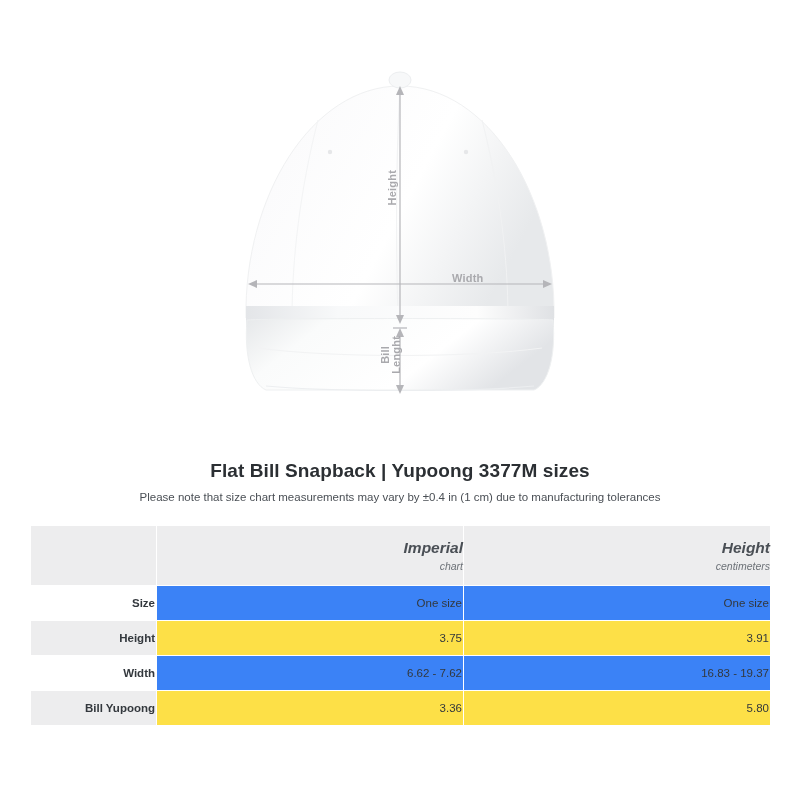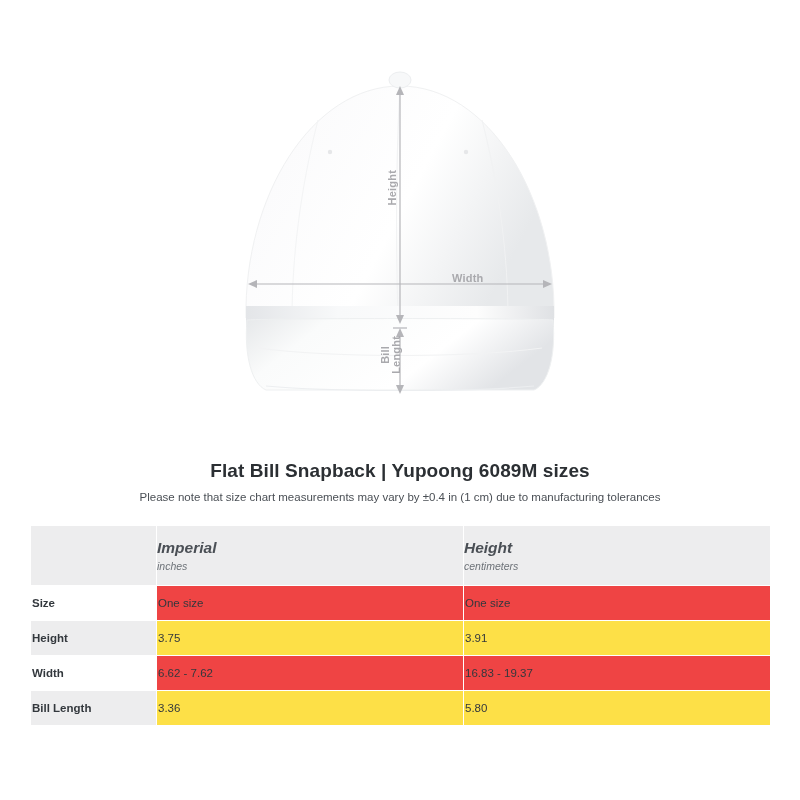--- a/index.html
+++ b/index.html
@@ -66,21 +66,21 @@
     margin: 22px 30px 0 30px;
     width: 740px;
   }
   table.size-table {
     border-collapse: collapse;
     width: 740px;
     table-layout: fixed;
   }
   table.size-table td, table.size-table th {
     border: 1px solid #ffffff;
-    text-align: left;
+    text-align: right;
     vertical-align: middle;
   }
   .col-label { width: 126px; }
   .col-unit  { width: 307px; }
 
   tr.unit-head td {
     background: #ededee;
     height: 60px;
     padding: 8px 0;
   }
@@ -94,21 +94,21 @@
   .unit-sub {
     margin-top: 3px;
     font-size: 10.5px;
     font-style: italic;
     color: #6d7278;
   }
 
   tr.data-row { height: 35px; }
   tr.data-row td { font-size: 11.5px; color: #33383d; }
   tr.data-row td.rowhead { font-weight: bold; }
-  tr.row-white td { background: #ef4444; }
+  tr.row-white td { background: #3b82f6; }
   tr.row-gray td  { background: #fde047; }
   tr.row-white td.rowhead { background: #ffffff; }
   tr.row-gray td.rowhead  { background: #ededee; }
 </style>
 </head>
 <body>
 
 <div id="page">
 
   <div class="illustration">
@@ -173,37 +173,37 @@
 
     <div class="dim-label" id="label-width">Width</div>
 
     <div class="dim-label vertical" id="label-bill">
       <span>Bill</span>
       <span>Lenght</span>
     </div>
   </div>
 
   <div class="title-block">
-    <div class="chart-title">Flat Bill Snapback | Yupoong 6089M sizes</div>
+    <div class="chart-title">Flat Bill Snapback | Yupoong 3377M sizes</div>
     <div class="chart-note">Please note that size chart measurements may vary by ±0.4 in (1 cm) due to manufacturing tolerances</div>
   </div>
 
   <div class="table-wrap">
     <table class="size-table">
       <colgroup>
         <col class="col-label">
           <col class="col-unit">
           <col class="col-unit">
       </colgroup>
       <tbody>
         <tr class="unit-head">
           <td class="blank"></td>
           <td>
             <div class="unit-name">Imperial</div>
-            <div class="unit-sub">inches</div>
+            <div class="unit-sub">chart</div>
           </td>
           <td>
             <div class="unit-name">Height</div>
             <div class="unit-sub">centimeters</div>
           </td>
         </tr>
 
         <tr class="data-row row-white">
           <td class="rowhead">Size</td>
           <td>One size</td>
@@ -216,21 +216,21 @@
           <td>3.91</td>
         </tr>
 
         <tr class="data-row row-white">
           <td class="rowhead">Width</td>
           <td>6.62 - 7.62</td>
           <td>16.83 - 19.37</td>
         </tr>
 
         <tr class="data-row row-gray">
-          <td class="rowhead">Bill Length</td>
+          <td class="rowhead">Bill Yupoong</td>
           <td>3.36</td>
           <td>5.80</td>
         </tr>
       </tbody>
     </table>
   </div>
 
 </div>
 
 </body></html>

